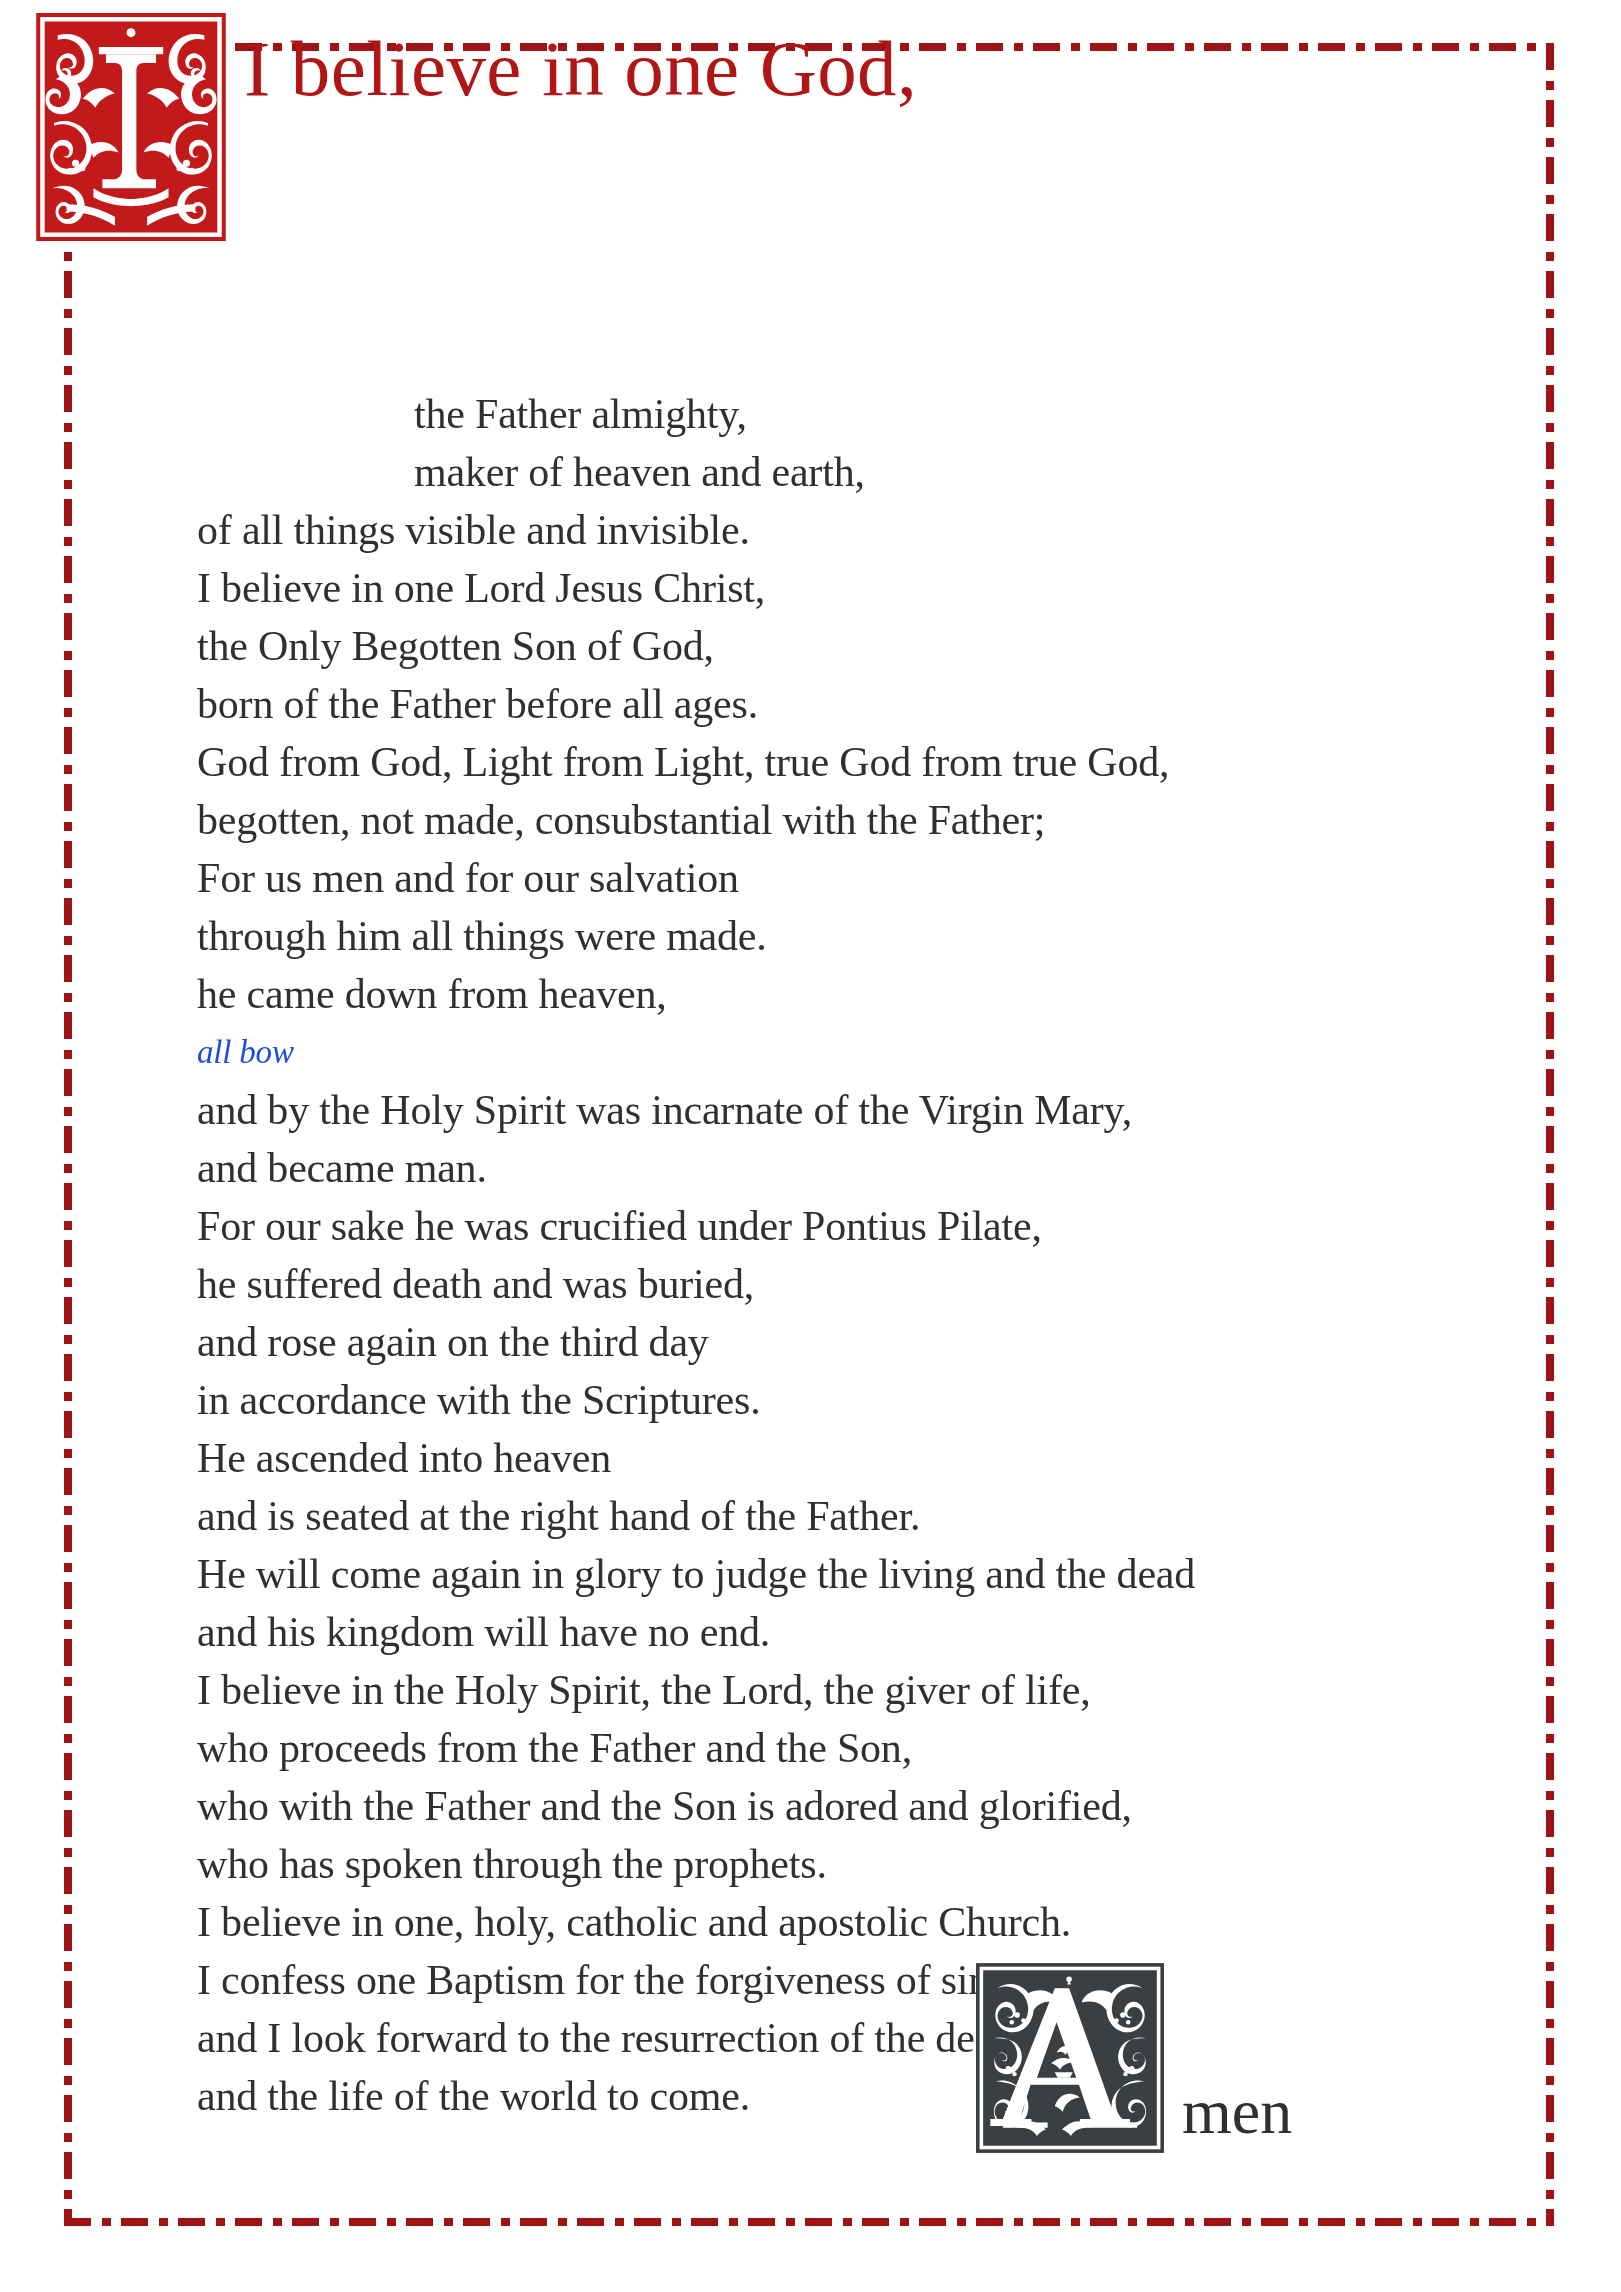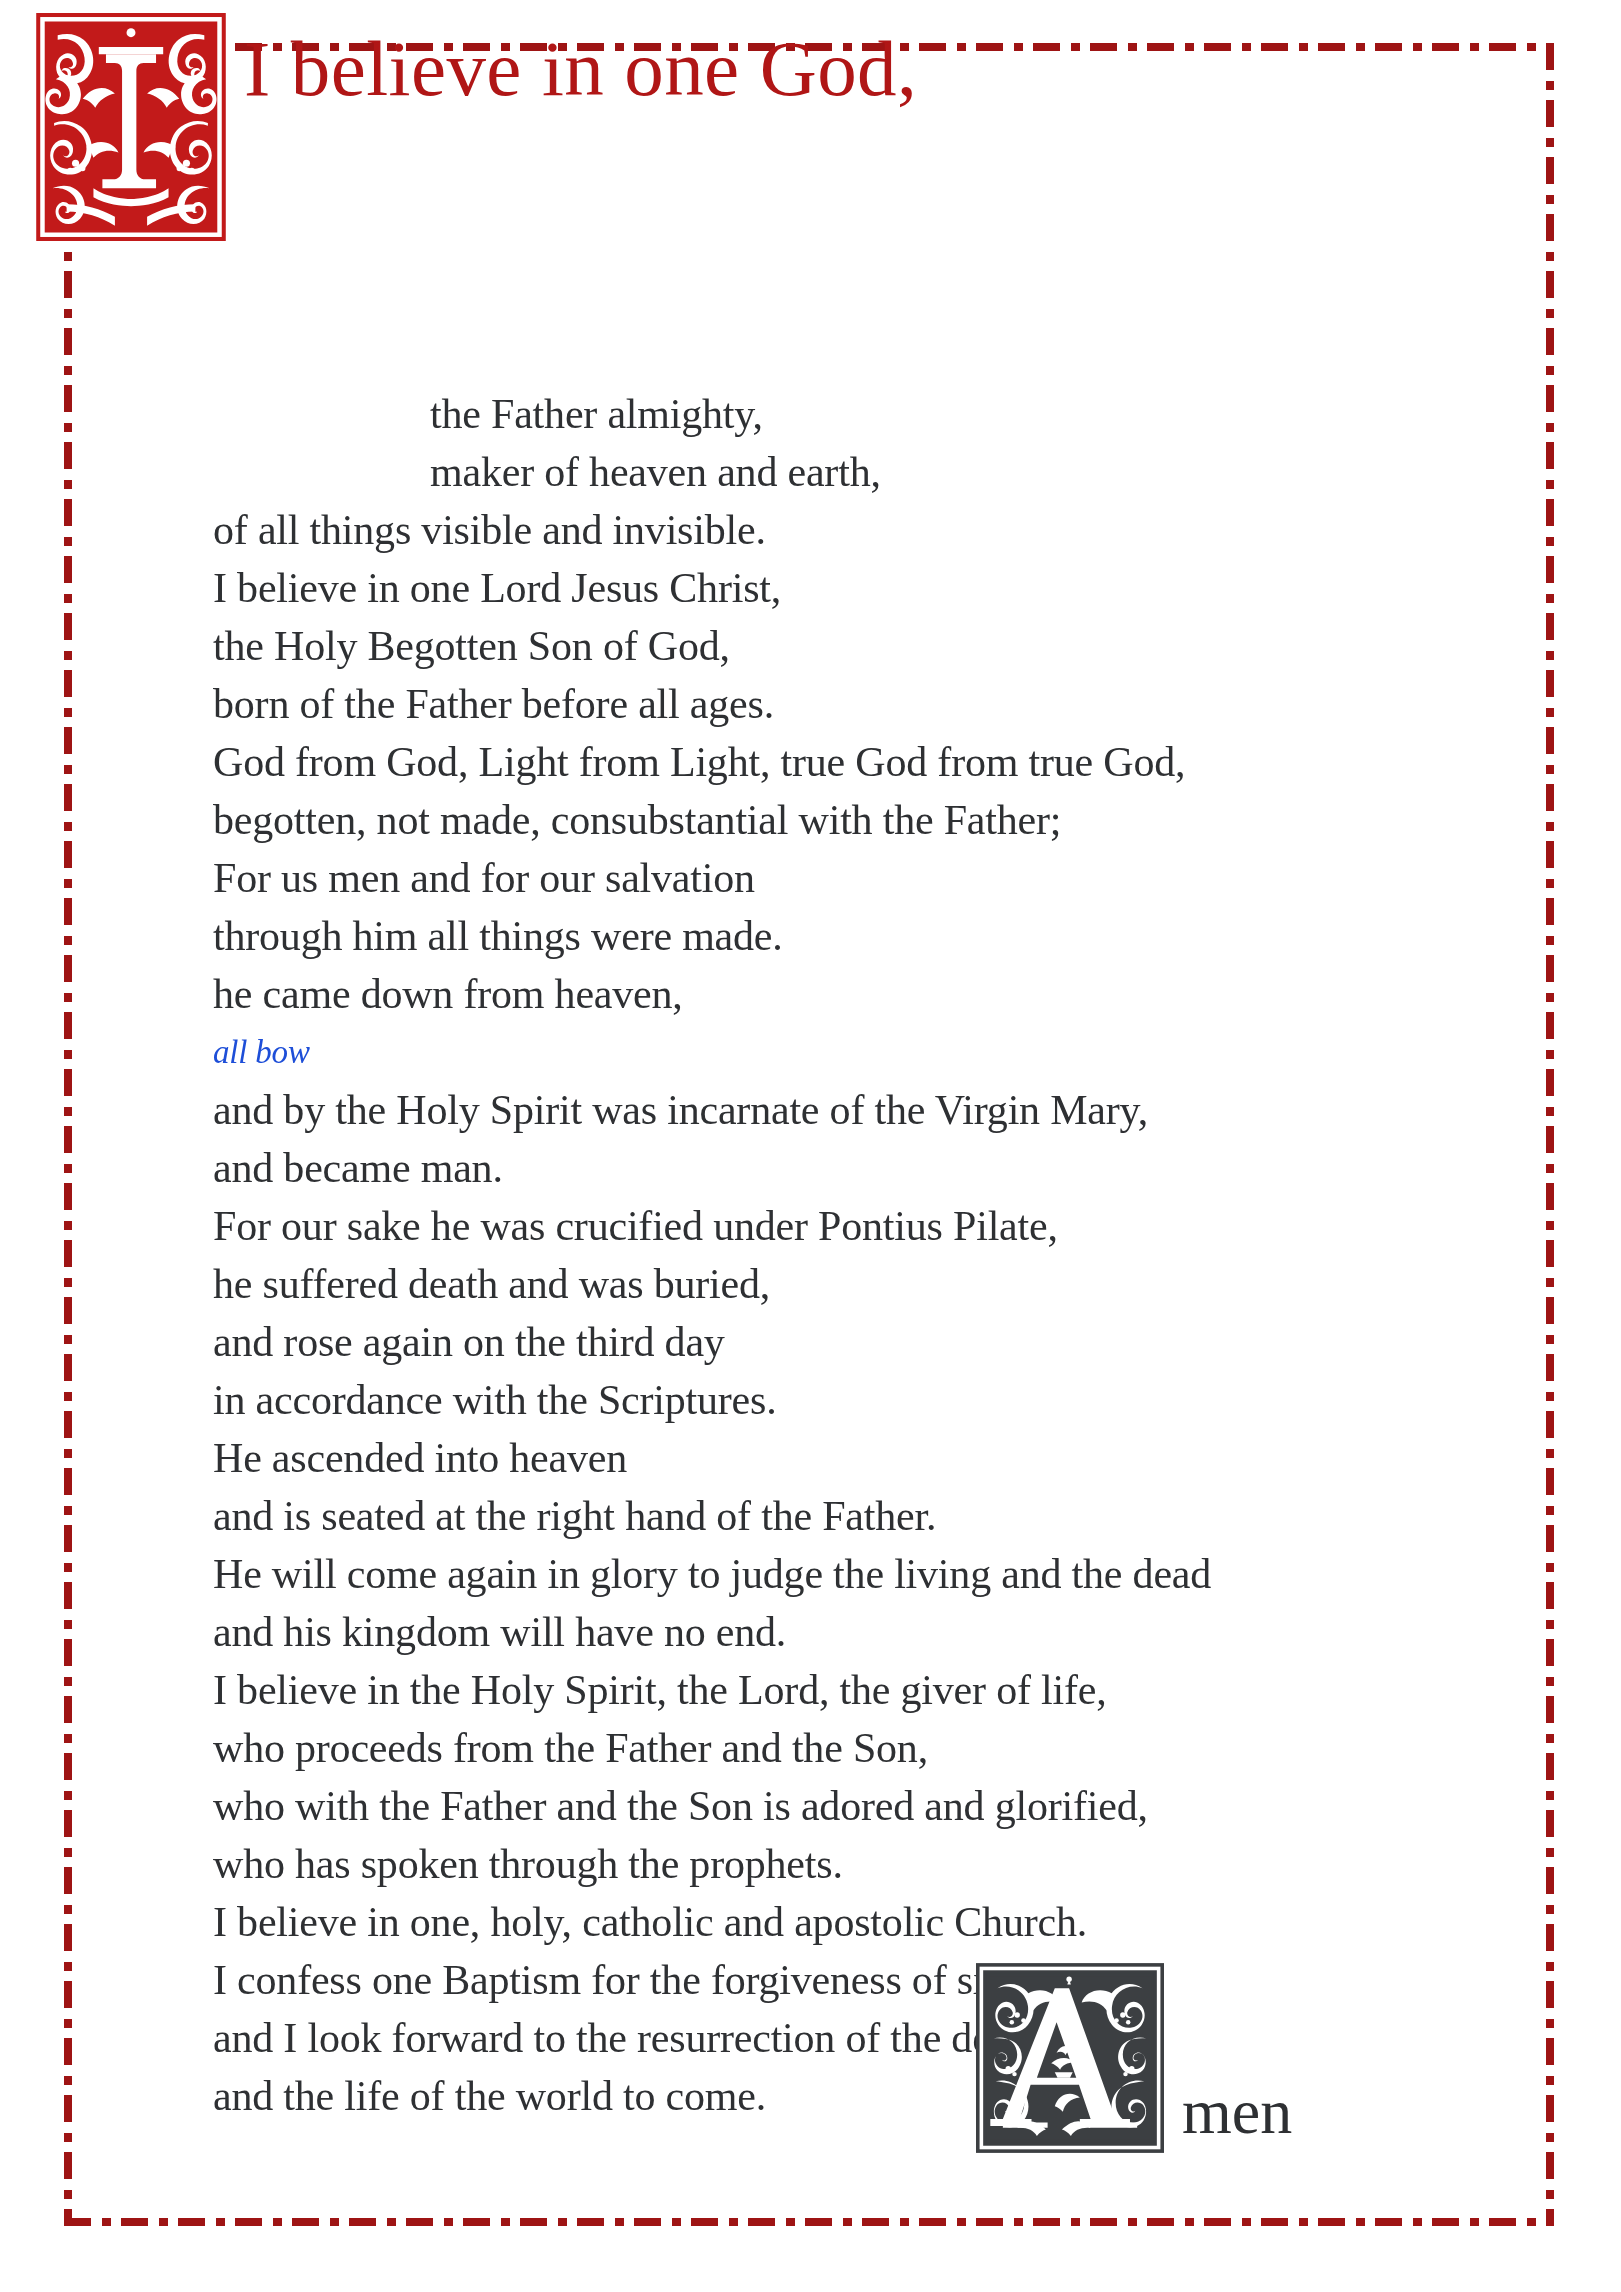--- a/index.html
+++ b/index.html
@@ -175,26 +175,26 @@
         <path d="M30 62 c6 -2 10 2 9 7 c-1 4 -6 5 -8 2 c3 1 5 -1 4 -4 c-1 -3 -4 -4 -7 -2 z"></path>
         <path d="M182 62 c-6 -2 -10 2 -9 7 c1 4 6 5 8 2 c-3 1 -5 -1 -4 -4 c1 -3 4 -4 7 -2 z"></path>
       </g>
     </svg>
   </div>
 
   <div class="title">I believe in one God,</div>
 
   <div class="content">
     <div class="spacer-title"></div>
-    <div class="creed" id="creed-lines" style="position:relative; top:152px;margin-left:16px;">
+    <div class="creed" id="creed-lines" style="position:relative; top:152px;">
         <div class="line indent">the Father almighty,</div>
         <div class="line indent">maker of heaven and earth,</div>
         <div class="line">of all things visible and invisible.</div>
         <div class="line">I believe in one Lord Jesus Christ,</div>
-        <div class="line">the Holy Begotten Son of God,</div>
+        <div class="line">the Only Begotten Son of God,</div>
         <div class="line">born of the Father before all ages.</div>
         <div class="line">God from God, Light from Light, true God from true God,</div>
         <div class="line">begotten, not made, consubstantial with the Father;</div>
         <div class="line">For us men and for our salvation</div>
         <div class="line">through him all things were made.</div>
         <div class="line">he came down from heaven,</div>
         <div class="line rubric">all bow</div>
         <div class="line">and by the Holy Spirit was incarnate of the Virgin Mary,</div>
         <div class="line">and became man.</div>
         <div class="line">For our sake he was crucified under Pontius Pilate,</div>

